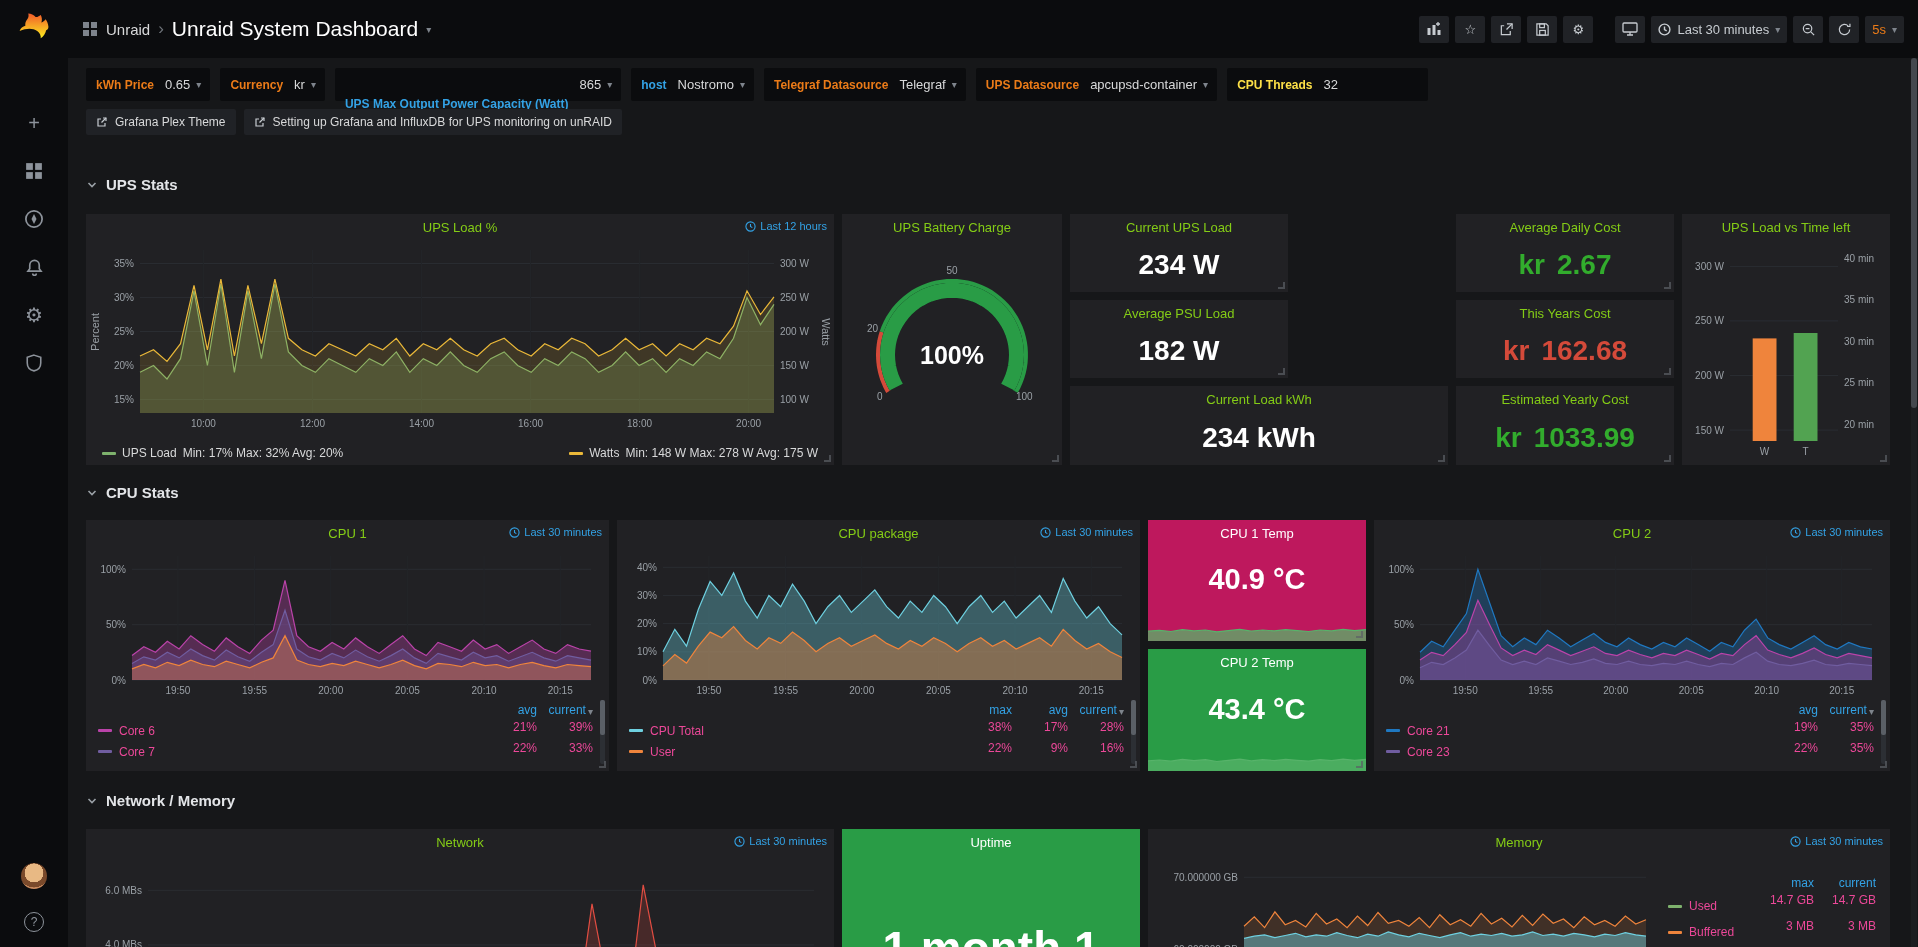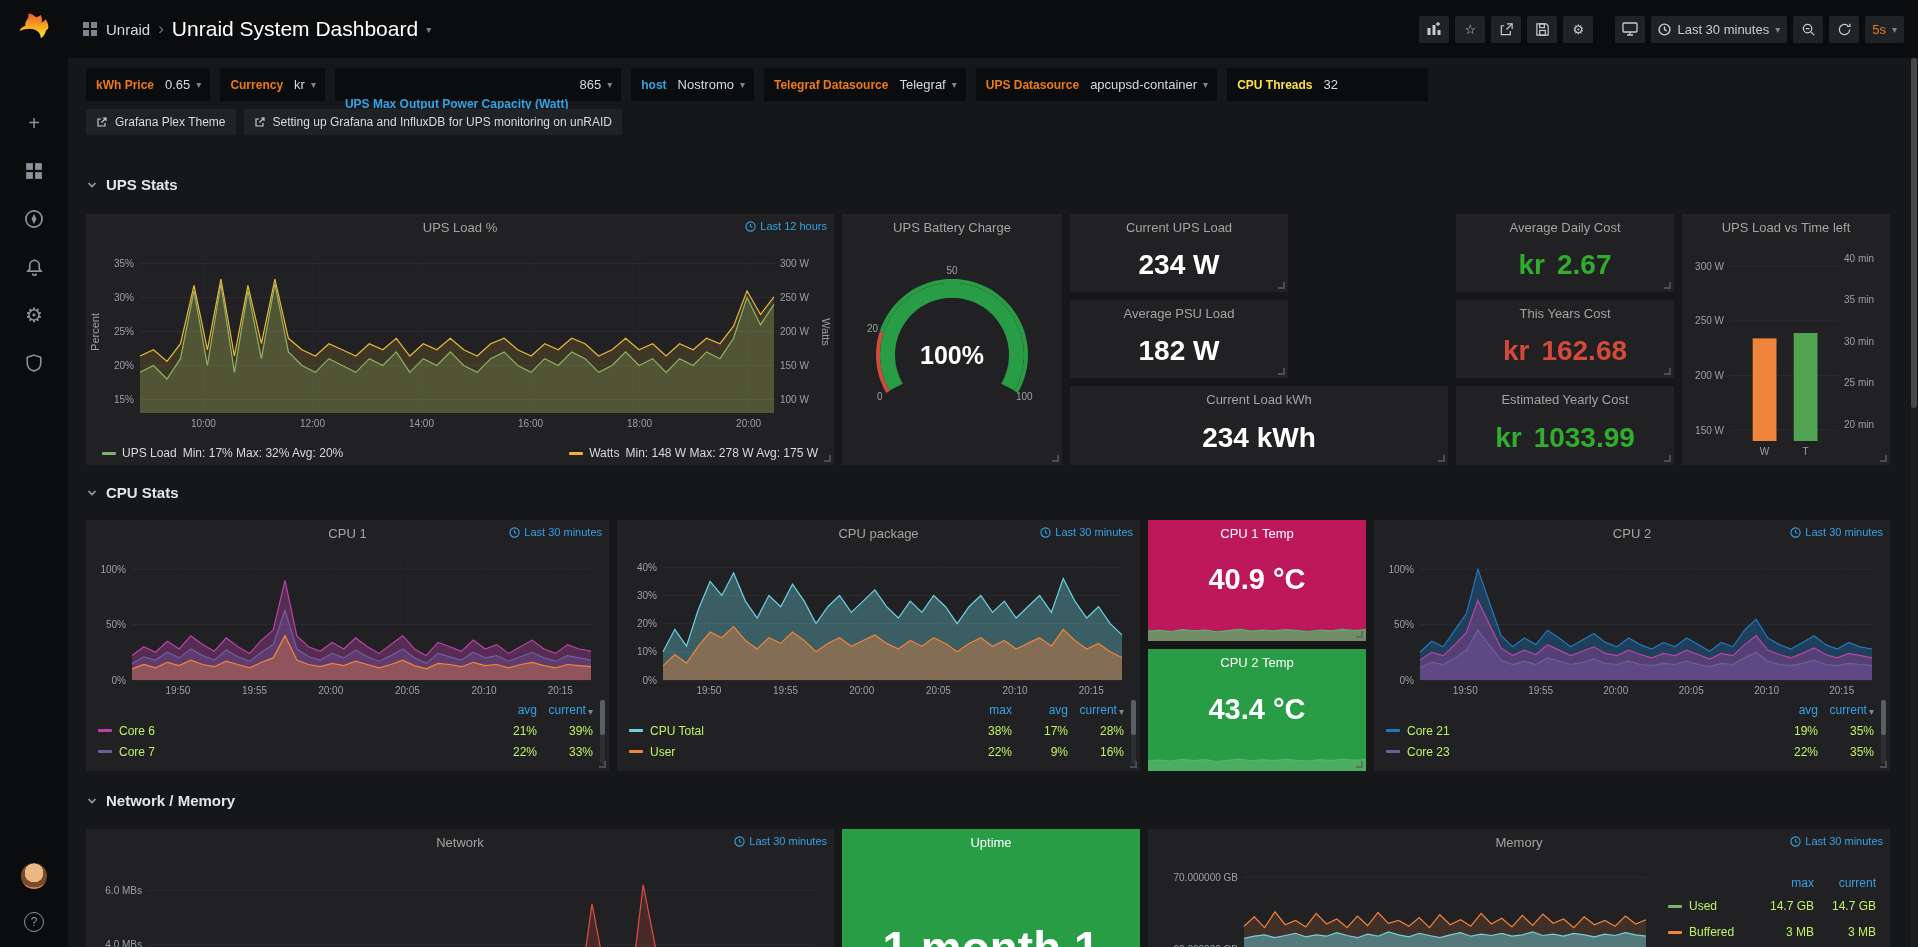--- a/index.html
+++ b/index.html
@@ -41,40 +41,40 @@
 .dash-link{display:flex;align-items:center;gap:7px;background:#202226;height:26px;padding:0 10px;
   border-radius:2px;font-size:12px;color:#d8d9da;cursor:pointer;text-decoration:none}
 .dash-link svg{stroke:#c7ccd1;fill:none;stroke-width:1.2}
 
 .sec{position:absolute;display:flex;align-items:center;gap:8px;font-size:15px;font-weight:700;
   color:#e3e5e8;cursor:pointer}
 .sec svg{stroke:#9aa0a6;fill:none;stroke-width:1.6}
 .panel{position:absolute;background:#212124}
 .panel.green{background:#299c46;color:#fff}
 .ptitle{height:26px;display:flex;align-items:center;justify-content:center;font-size:13px;
-  font-weight:500;color:#a3a3a3;cursor:pointer}
+  font-weight:500;color:#84cc16;cursor:pointer}
 .panel.green .ptitle{color:#fff}
 .ptime{position:absolute;top:6px;right:7px;display:flex;gap:4px;align-items:center;color:#33a2e5;font-size:11px}
 .ptime svg{stroke:#33a2e5;fill:none;stroke-width:1.2}
 .chart{position:absolute}
 .statval{position:absolute;left:0;right:0;top:24px;bottom:0;display:flex;align-items:center;
   justify-content:center;font-size:28px;font-weight:700;color:#fff;gap:12px;text-align:center}
 .statval.small{font-size:25px;line-height:1.15;padding:0 14px}
 .statval.huge{font-size:46px}
 .ylab{position:absolute;font-size:11px;color:#9aa0a6;white-space:nowrap}
 .rh{position:absolute;right:3px;bottom:3px;width:7px;height:7px;border-right:2px solid #5c6066;
   border-bottom:2px solid #5c6066;opacity:.7;cursor:nwse-resize}
 
 .ups-leg{position:absolute;bottom:5px;left:16px;right:16px;display:flex;justify-content:space-between;font-size:12px}
 .leg-item{display:flex;align-items:center;gap:6px;cursor:pointer}
 .swatch{width:14px;height:3px;border-radius:1px;display:inline-block}
 .leg-table{position:absolute;left:12px;right:16px;font-size:12px}
 .leg-head{display:flex;justify-content:flex-end;height:20px;align-items:center;color:#33a2e5}
 .lh{width:56px;text-align:right;cursor:pointer;display:flex;justify-content:flex-end;align-items:flex-end;gap:2px}
-.leg-row{display:flex;align-items:center;height:21px;color:#bef264}
+.leg-row{display:flex;height:21px;color:#ec4899}
 .leg-name{flex:1;display:flex;align-items:center;gap:7px;cursor:pointer}
 .lv{width:56px;text-align:right}
 .vscroll{position:absolute;width:5px;background:#2c2f34;border-radius:2px}
 .vthumb{position:absolute;top:0;left:0;right:0;height:55%;background:#5a5f66;border-radius:2px}
 .spark{position:absolute;left:0;right:0;bottom:0}
 .page-scroll{position:absolute;top:58px;right:1px;bottom:0;width:6px;background:#1b1d20}
 .page-thumb{position:absolute;top:0;left:0;right:0;height:350px;background:#44484e;border-radius:3px}
 </style>
 </head>
 <body>

